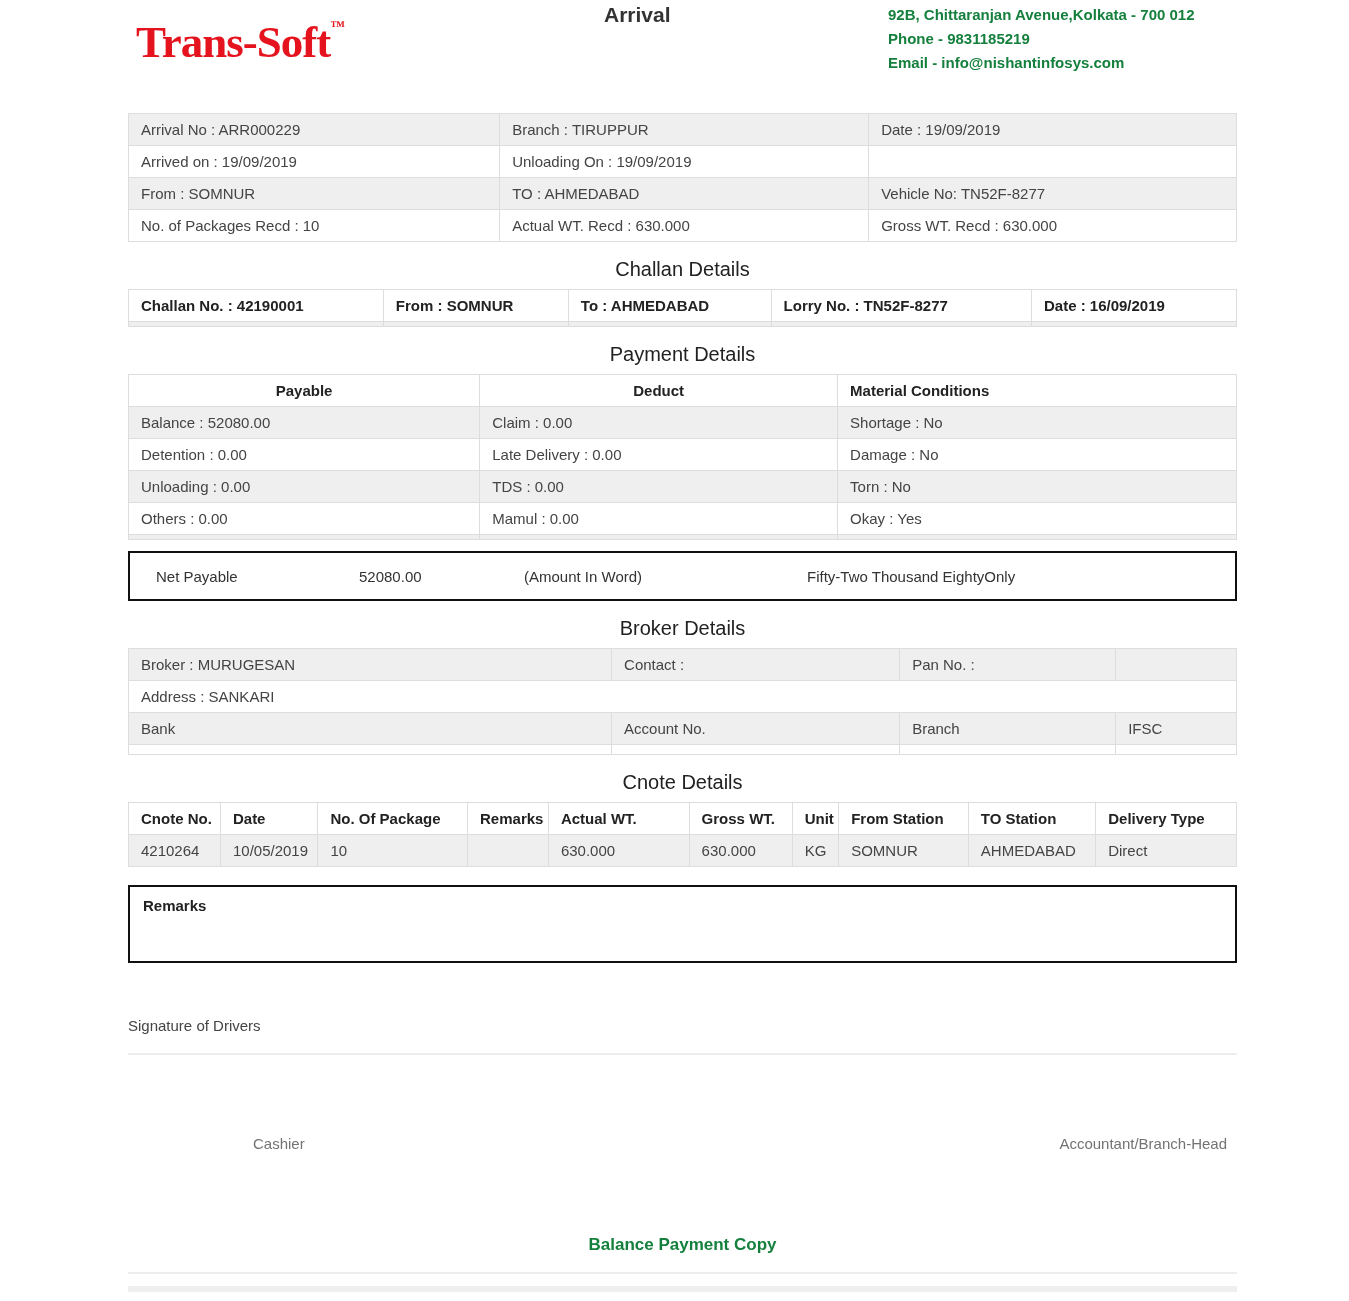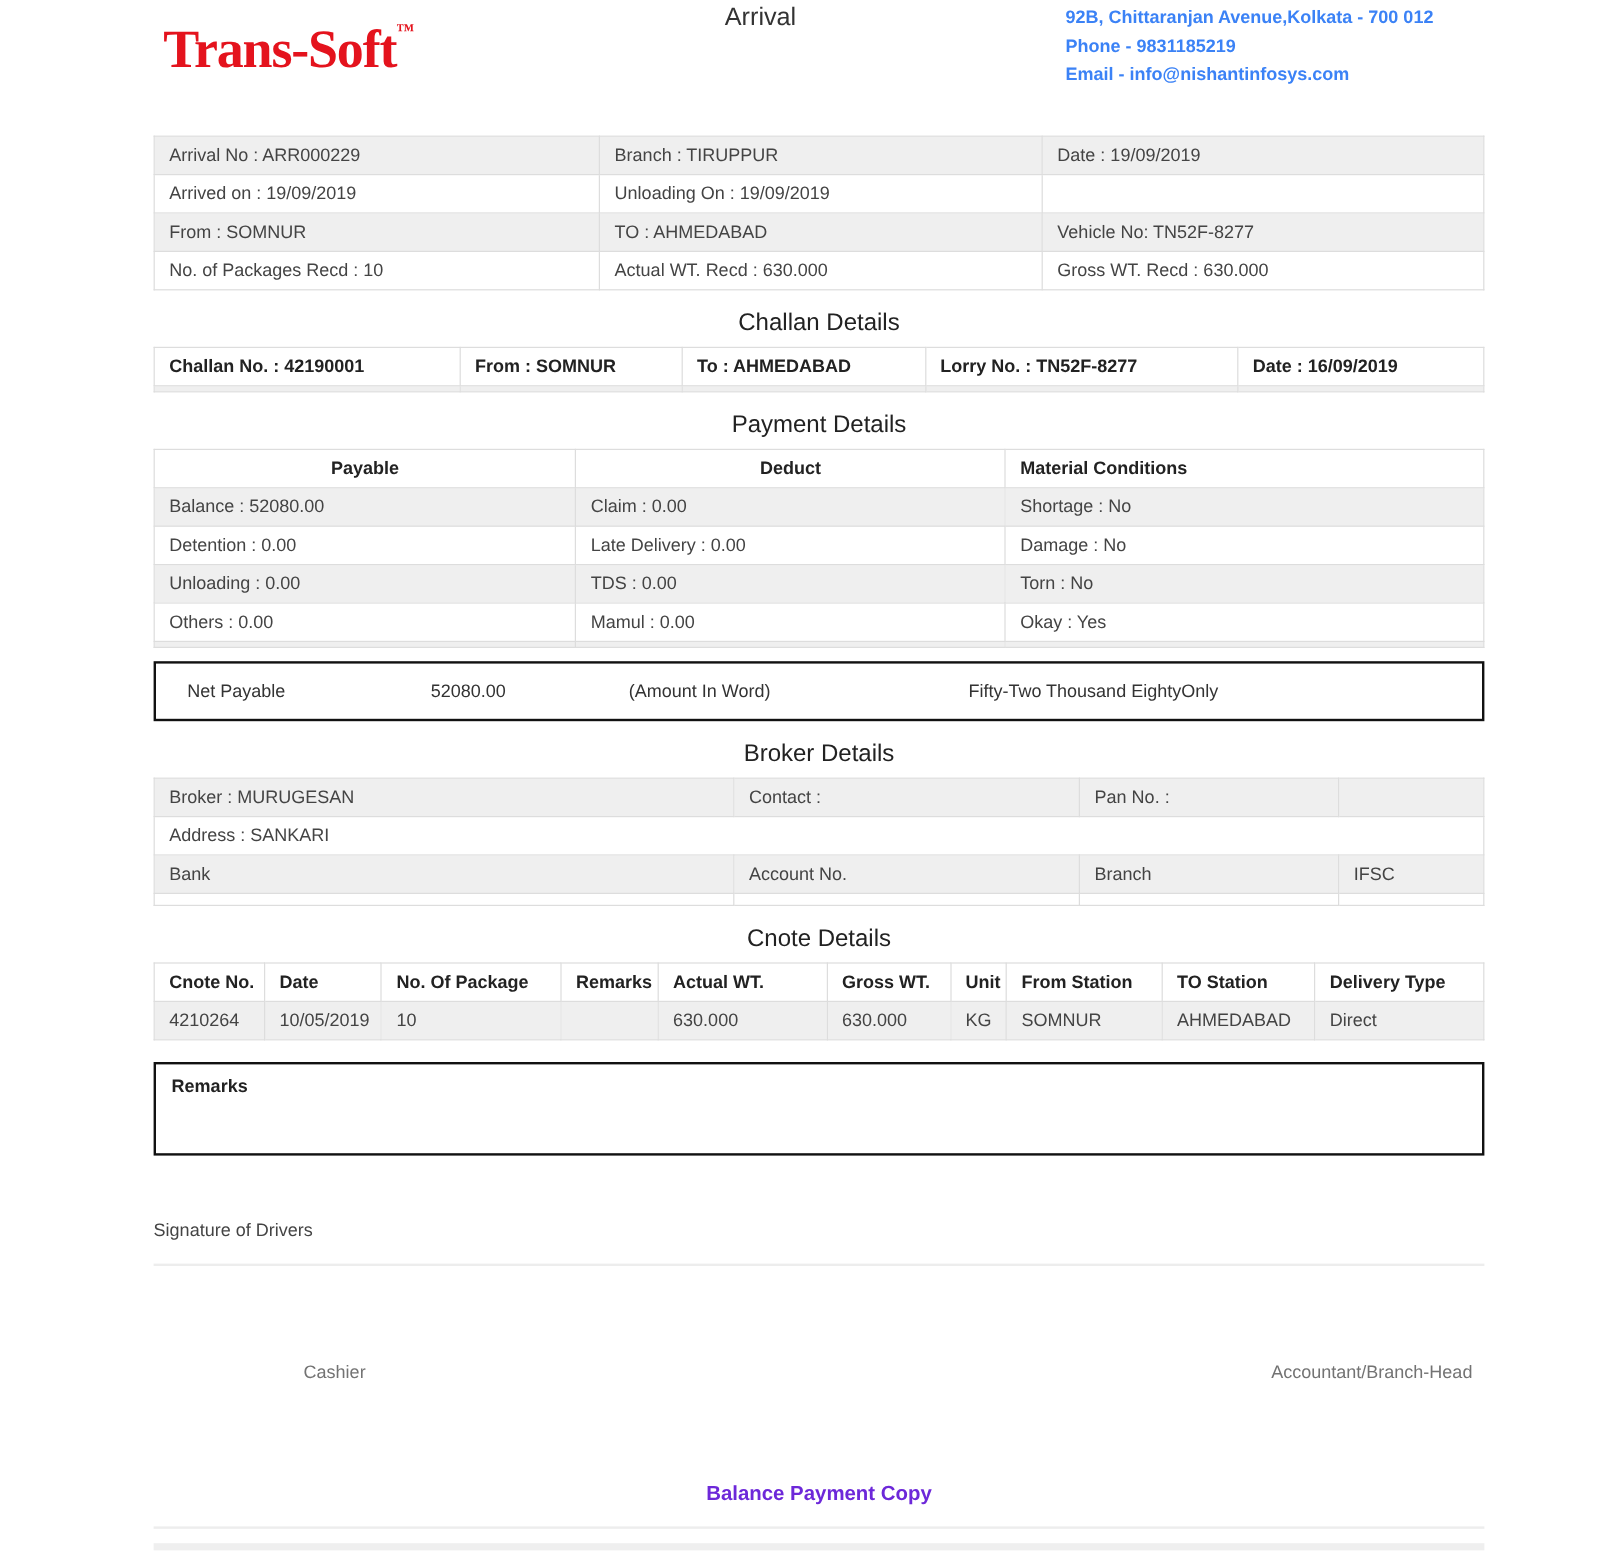--- a/index.html
+++ b/index.html
@@ -17,25 +17,25 @@
   .header { position: relative; height: 113px; }
   .logo {
     position: absolute; left: 8px; top: 0px;
     font-family: "Liberation Serif", serif;
     font-weight: 700; font-size: 45px; line-height: 52px;
     color: #e4131d; letter-spacing: -1px;
   }
   .logo sup { font-size: 15px; vertical-align: 26px; letter-spacing: 0; }
   .doc-title {
     position: absolute; left: 476px; top: 3px;
-    font-size: 21px; color: #333; font-weight: 400;
+    font-size: 21px; color: #333; font-weight: 700;
   }
   .address {
     position: absolute; left: 760px; top: 3px;
-    font-weight: 700; font-size: 15px; line-height: 24px; color: #3b82f6;
+    font-weight: 700; font-size: 15px; line-height: 24px; color: #15803d;
   }
 
   
   table { width: 100%; border-collapse: collapse; table-layout: fixed; }
   td, th {
     border: 1px solid #ddd;
     padding: 0 12px;
     height: 32px;
     font-size: 15px;
     font-weight: 400;
@@ -81,21 +81,21 @@
   .divider { margin-top: 16px; border-top: 2px solid #ededed; }
   .sign-row {
     margin-top: 80px; height: 20px;
     display: flex; justify-content: space-between;
     padding: 0 10px 0 125px;
     font-size: 15px; color: #737373;
   }
   .copy-label {
     margin-top: 80px; height: 24px;
     text-align: center;
-    font-size: 17px; font-weight: 700; color: #6d28d9;
+    font-size: 17px; font-weight: 700; color: #15803d;
   }
   .divider2 { margin-top: 13px; border-top: 2px solid #ededed; }
   .bottom-strip { margin-top: 12px; height: 6px; background: #efefef; }
 </style>
 </head>
 <body>
 
 <div class="page">
 
   <div class="header">

